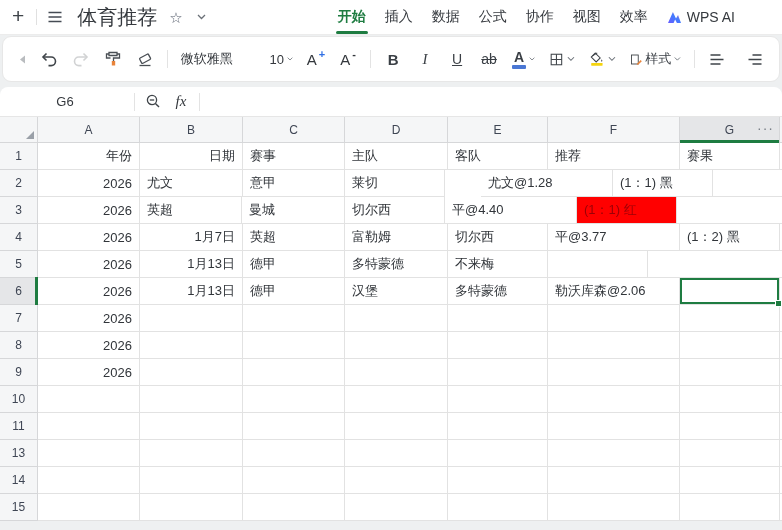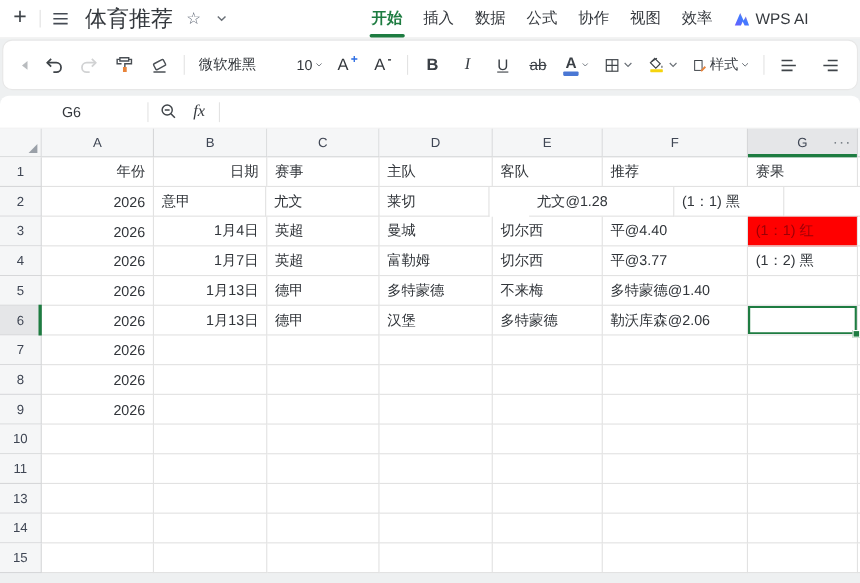--- a/index.html
+++ b/index.html
@@ -282,31 +282,30 @@
         <div class="cell data al" style="width: 102px;">赛事</div>
         <div class="cell data al" style="width: 103px;">主队</div>
         <div class="cell data al" style="width: 100px;">客队</div>
         <div class="cell data al" style="width: 132px;">推荐</div>
         <div class="cell data al" style="width: 100px;">赛果</div>
         <div class="cell filler"></div>
       </div>
       <div class="srow">
         <div class="cell rowhead">2</div>
         <div class="cell data ar" style="width: 102px;">2026</div>
+        <div class="cell data al" style="width: 103px;">尤文</div>
         <div class="cell data al" style="width: 102px;">意甲</div>
-        <div class="cell data al" style="width: 103px;">尤文</div>
         <div class="cell data al" style="width: 100px;">莱切</div>
         <div class="cell data al" style="width: 132px; margin-left: 36px;">尤文@1.28</div>
         <div class="cell data al" style="width: 100px;">(1：1) 黑</div>
         <div class="cell filler"></div>
       </div>
       <div class="srow">
         <div class="cell rowhead">3</div>
         <div class="cell data ar" style="width: 102px;">2026</div>
-        <div class="cell data ar" style="width: 103px;">1月4日</div>
         <div class="cell data al" style="width: 102px;">英超</div>
         <div class="cell data al" style="width: 103px;">曼城</div>
         <div class="cell data al" style="width: 100px;">切尔西</div>
         <div class="cell data al" style="width: 132px;">平@4.40</div>
         <div class="cell data al redcell" style="width: 100px;">(1：1) 红</div>
         <div class="cell filler"></div>
       </div>
       <div class="srow">
         <div class="cell rowhead">4</div>
         <div class="cell data ar" style="width: 102px;">2026</div>
@@ -318,21 +317,20 @@
         <div class="cell data al" style="width: 100px;">(1：2) 黑</div>
         <div class="cell filler"></div>
       </div>
       <div class="srow">
         <div class="cell rowhead">5</div>
         <div class="cell data ar" style="width: 102px;">2026</div>
         <div class="cell data ar" style="width: 103px;">1月13日</div>
         <div class="cell data al" style="width: 102px;">德甲</div>
         <div class="cell data al" style="width: 103px;">多特蒙德</div>
         <div class="cell data al" style="width: 100px;">不来梅</div>
-        <div class="cell data al" style="width: 132px;">多特蒙德@1.40</div>
         <div class="cell data al" style="width: 100px;"></div>
         <div class="cell filler"></div>
       </div>
       <div class="srow">
         <div class="cell rowhead selrow">6</div>
         <div class="cell data ar" style="width: 102px;">2026</div>
         <div class="cell data ar" style="width: 103px;">1月13日</div>
         <div class="cell data al" style="width: 102px;">德甲</div>
         <div class="cell data al" style="width: 103px;">汉堡</div>
         <div class="cell data al" style="width: 100px;">多特蒙德</div>

